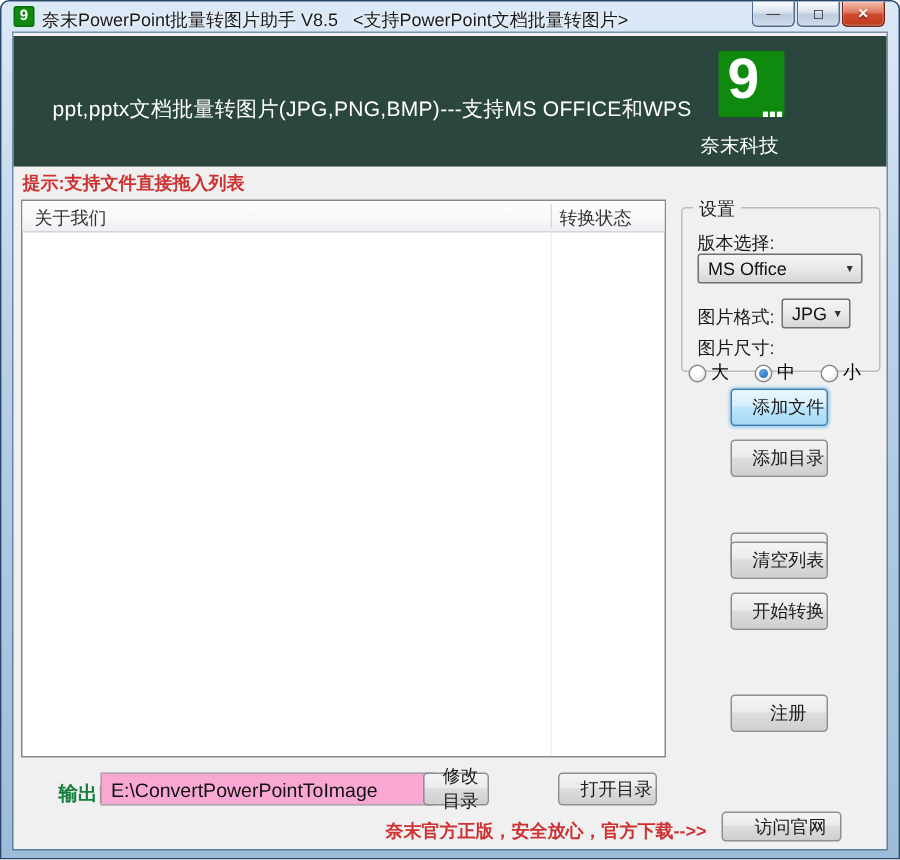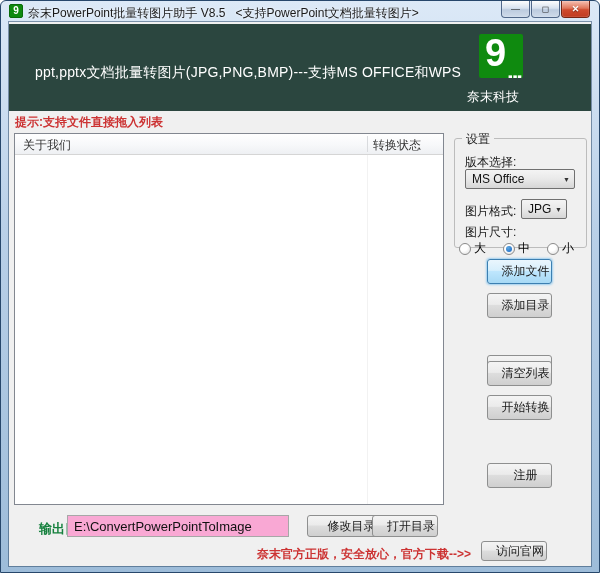--- a/index.html
+++ b/index.html
@@ -117,26 +117,26 @@
   }
   .y1{top:237px;} .y2{top:271px;} .y3{top:305px;margin-top:28px;} .y4{top:339px;} .y5{top:373px;} .y6{top:407px;} .y7{top:441px;}
 
   
   .out-label { position:absolute; left:7px; top:498px; font-size:13px; font-weight:bold; color:#15803d;margin-left:23px; }
   .out-input {
     position:absolute; left:58px; top:493px; width:222px; height:22px;
     border:1px solid #a7a7a7; background:#f9a8d4; font-size:13px; color:#111;
     padding:0 0 0 6px; outline:none;
   }
-  .btn-modify { left:298px; top:493px; width:77px; height:22px; }
+  .btn-modify { left:273px; top:493px; width:44px; height:22px; }
   .btn-open   { left:363px; top:493px; width:66px; height:22px;font-family:Liberation Serif, serif; }
 
   
   .promo { position:absolute; right:120px; top:524px; font-size:12px; font-weight:bold; color:#cc3333; }
-  .btn-visit { left:472px; top:519px; width:66px; height:20px; }
+  .btn-visit { left:472px; top:519px; width:80px; height:20px; }
 </style>
 </head>
 <body>
 
 <div class="win">
 
   <div class="titlebar">
     <div class="title-icon">9</div>
     <div class="title-text">奈末PowerPoint批量转图片助手 V8.5   &lt;支持PowerPoint文档批量转图片&gt;</div>
     <div class="win-controls">

